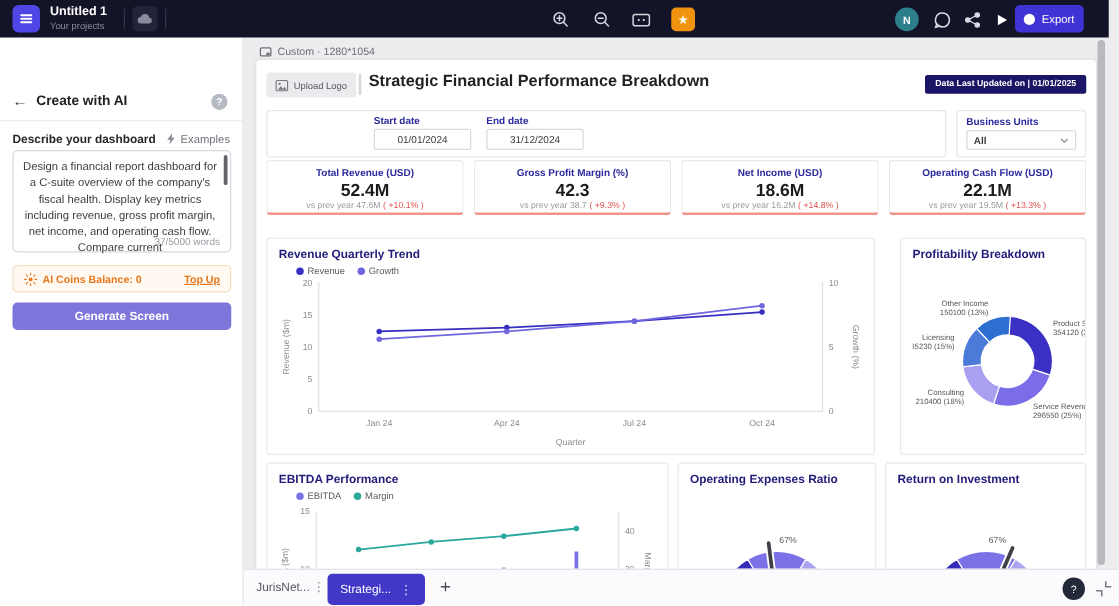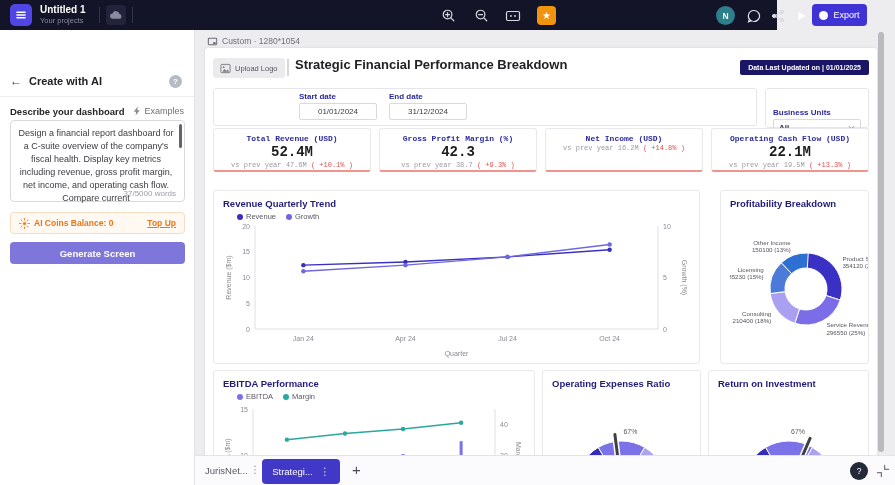--- a/index.html
+++ b/index.html
@@ -1,21 +1,21 @@
 <!DOCTYPE html>
 <html><head>
 <meta charset="utf-8">
 <style>
   * { margin:0; padding:0; box-sizing:border-box; }
   html,body { width:895px; height:485px; overflow:hidden; background:#ededf0;
     font-family:"Liberation Sans", sans-serif; }
   .app { position:relative; width:895px; height:485px; overflow:hidden; }
 
   
-  .topbar { position:absolute; left:0; top:0; width:777px; height:30px; background:#141429; z-index:40; }
+  .topbar { position:absolute; left:0; top:0; width:887px; height:30px; background:#141429; z-index:40; }
   .topbar * { position:absolute; }
   .logo-btn { left:10px; top:4px; width:22px; height:22px; background:#4f46e5; border-radius:5px;
     display:flex; align-items:center; justify-content:center; }
   .logo-btn svg { position:static; }
   .proj { left:40px; top:4px; width:60px; height:22px; }
   .proj-title { position:static; display:block; font-size:10px; font-weight:bold; color:#fff; }
   .proj-sub { position:static; display:block; font-size:7.5px; color:#8a8a9c; margin-top:1px; }
   .tb-div { width:1px; height:16px; background:#33334a; top:7px; }
   .tb-icon { top:7px; width:17px; height:17px; display:flex; align-items:center; justify-content:center; }
   .tb-icon svg { position:static; }
@@ -63,30 +63,30 @@
     border-radius:3px 3px 0 0; box-shadow:0 0 3px rgba(0,0,0,.10); }
   .sheet .abs { position:absolute; }
   .upload-btn { left:8px; top:10px; height:20px; padding:0 7px; background:#ebebee; border-radius:3px;
     display:flex; align-items:center; gap:4px; font-size:7.5px; color:#55555e; }
   .title-div { left:82px; top:11px; width:2px; height:17px; background:#d6d6dc; }
   .dash-title { left:90px; top:9px; font-size:13px; font-weight:bold; color:#222226; }
   .updated-badge { right:8px; top:12px; height:15px; padding:0 8px; background:#1b1566; border-radius:2px;
     color:#fff; font-size:7px; font-weight:bold; line-height:15px; }
 
   .f-left { left:8px; top:40px; width:544px; height:38px; border:1px solid #e6e6ea; border-radius:3px; }
-  .f-right { left:560px; top:40px; width:104px; height:38px; border:1px solid #e6e6ea; border-radius:3px; padding:19px 7px; }
+  .f-right { left:560px; top:40px; width:104px; height:38px; border:1px solid #e6e6ea; border-radius:3px; padding:4px 7px; }
   .fgroup { position:absolute; top:3px; width:80px; }
   .fg1 { left:85px; } .fg2 { left:175px; }
   .f-label { font-size:8px; font-weight:bold; color:#2b2a9e; margin-bottom:2px; }
   .f-input { width:78px; height:17px; border:1px solid #d9d9e0; border-radius:2px; font-size:8px; color:#3a3a40;
     display:flex; align-items:center; justify-content:center; }
   .f-select { margin-top:2px; height:16px; border:1px solid #d9d9e0; border-radius:2px; font-size:8px; color:#3a3a40;
     display:flex; align-items:center; justify-content:space-between; padding:0 5px;font-weight:bold; }
 
-  .kpi-row { left:8px; top:80px; width:656px; height:44px; display:flex; gap:8px;font-family:Liberation Mono, monospace; }
+  .kpi-row { left:8px; top:80px; width:656px; height:44px; display:flex; gap:8px; }
   .kpi { flex:1; border:1px solid #e9e9ed; border-bottom:2px solid #f2938c; border-radius:3px;
     text-align:center; padding-top:5px; background:#fff; }
   .kpi-label { font-size:8px; font-weight:bold; color:#2b2a9e; }
   .kpi-value { font-size:14px; font-weight:bold; color:#1c1c1e; margin-top:1px; }
   .kpi-sub { font-size:7px; color:#9a9aa2; margin-top:1px; }
   .kpi-sub .red { color:#e05050; }
 
   .charts1 { left:8px; top:142px; width:656px; height:174px; display:flex; gap:20px; }
   .charts2 { left:8px; top:322px; width:656px; height:178px; display:flex; gap:7px; }
   .card { background:#fff; border:1px solid #e9e9ed; border-radius:3px; padding:7px 9px; position:relative; overflow:hidden; }
@@ -287,20 +287,21 @@
           <div class="kpi-value">52.4M</div>
           <div class="kpi-sub"><span>vs prev year 47.6M</span> <span class="red">( +10.1% )</span></div>
         </div>
         <div class="kpi">
           <div class="kpi-label">Gross Profit Margin (%)</div>
           <div class="kpi-value">42.3</div>
           <div class="kpi-sub"><span>vs prev year 38.7</span> <span class="red">( +9.3% )</span></div>
         </div>
         <div class="kpi">
           <div class="kpi-label">Net Income (USD)</div>
+          <div class="kpi-value">18.6M</div>
           <div class="kpi-sub"><span>vs prev year 16.2M</span> <span class="red">( +14.8% )</span></div>
         </div>
         <div class="kpi">
           <div class="kpi-label">Operating Cash Flow (USD)</div>
           <div class="kpi-value">22.1M</div>
           <div class="kpi-sub"><span>vs prev year 19.5M</span> <span class="red">( +13.3% )</span></div>
         </div>
       </div>
 
       <div class="abs charts1">

